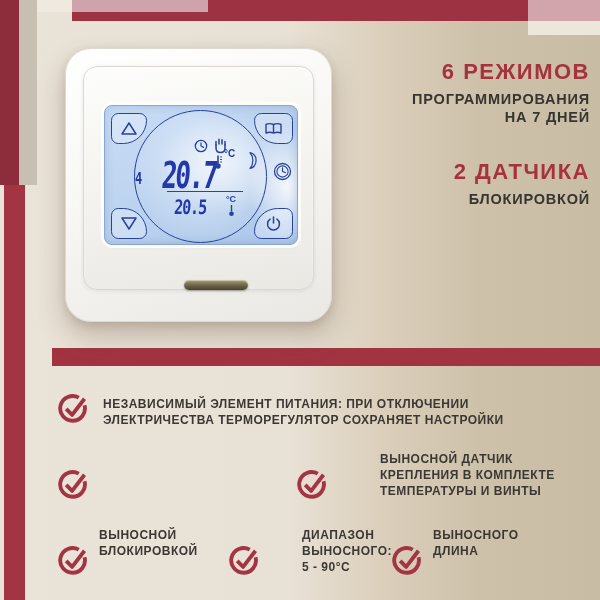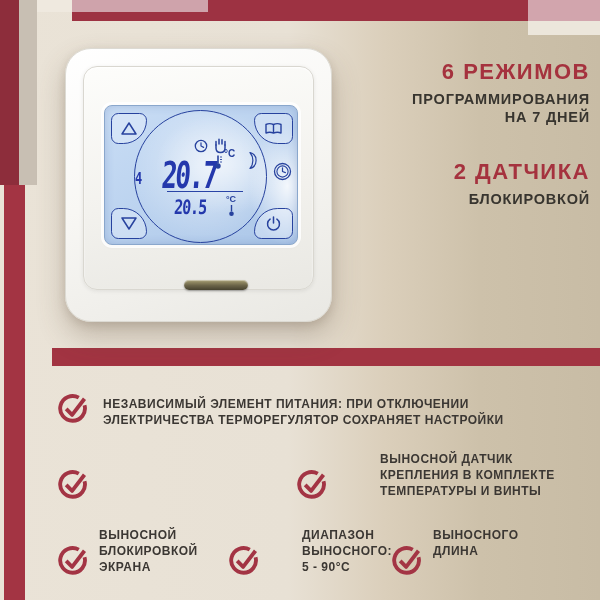--- a/index.html
+++ b/index.html
@@ -234,21 +234,20 @@
     <div>ЭЛЕКТРИЧЕСТВА ТЕРМОРЕГУЛЯТОР СОХРАНЯЕТ НАСТРОЙКИ</div>
   </div>
   <div class="abs ft ft-2">
     <div>ВЫНОСНОЙ ДАТЧИК</div>
     <div>КРЕПЛЕНИЯ В КОМПЛЕКТЕ</div>
     <div>ТЕМПЕРАТУРЫ И ВИНТЫ</div>
   </div>
   <div class="abs ft ft-3">
     <div>ВЫНОСНОЙ</div>
     <div>БЛОКИРОВКОЙ</div>
-    <div>ЭКРАНА</div>
   </div>
   <div class="abs ft ft-4">
     <div>ДИАПАЗОН</div>
     <div>ВЫНОСНОГО:</div>
     <div>5 - 90°С</div>
   </div>
   <div class="abs ft ft-5">
     <div>ВЫНОСНОГО</div>
     <div>ДЛИНА</div>
   </div>

